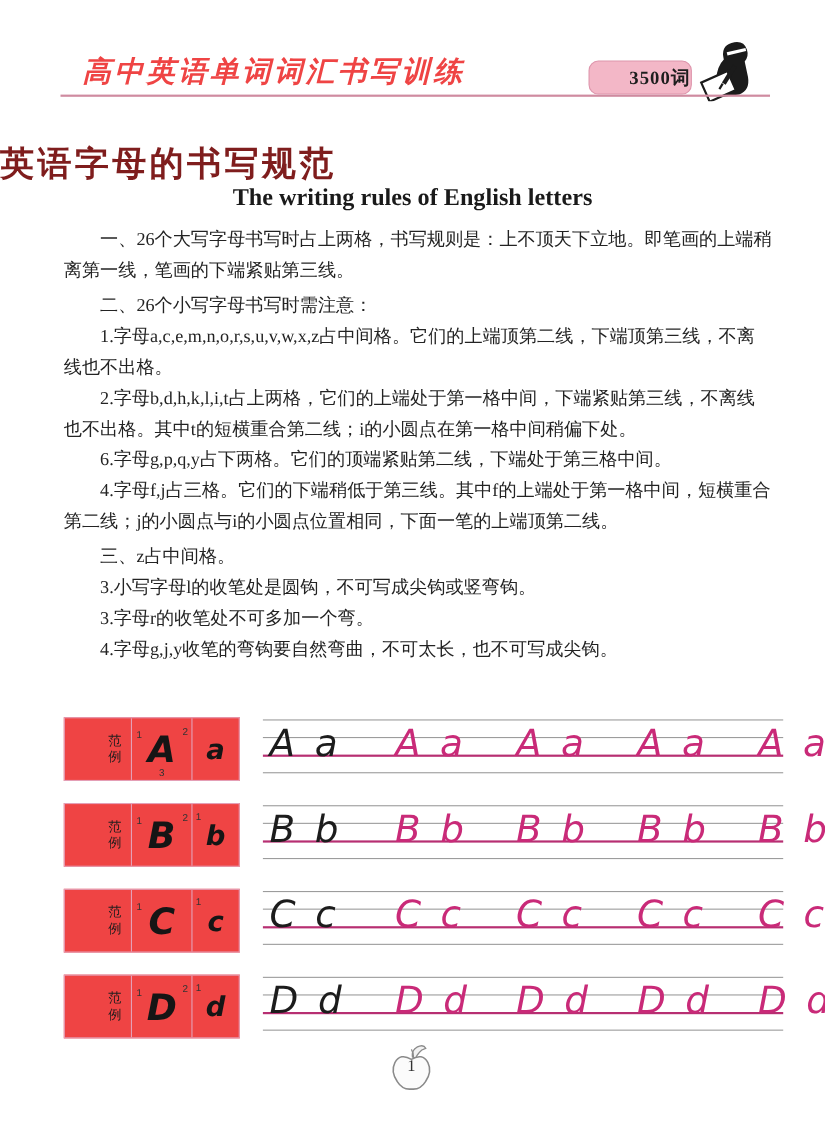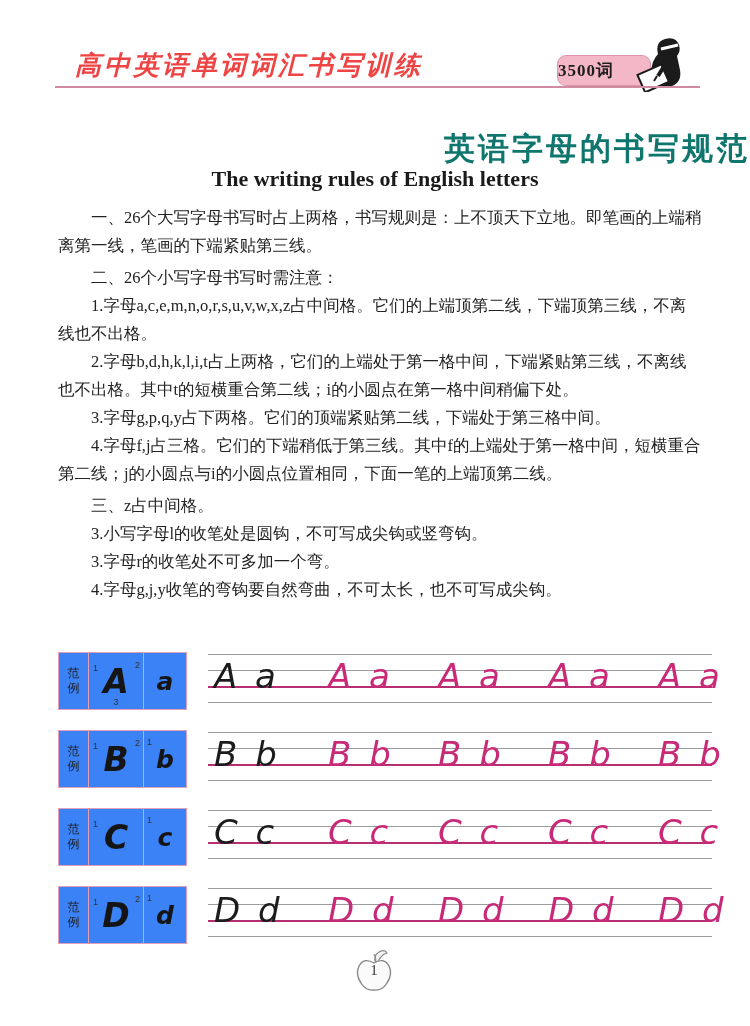--- a/index.html
+++ b/index.html
@@ -2,43 +2,43 @@
 <html><head>
 <meta charset="utf-8">
 <style>
   html,body{margin:0;padding:0;background:#fff;}
   .page{position:relative;width:750px;height:1026px;background:#ffffff;overflow:hidden;
         font-family:"Liberation Serif",serif;color:#232323;}
 
   
   .hdr-title{position:absolute;left:75px;top:48px;font-family:"Liberation Sans",sans-serif;
              font-size:26px;font-weight:700;letter-spacing:3px;color:#ef4444;font-style:italic;}
-  .hdr-badge{position:absolute;left:557px;top:55px;width:92px;height:29px;
+  .hdr-badge{position:absolute;left:535px;top:55px;width:92px;height:29px;
              background:#f3b7c7;border:1px solid #de95ac;border-radius:9px;
-             display:flex;align-items:center;justify-content:flex-start;
+             display:flex;align-items:center;justify-content:flex-end;
              font-family:"Liberation Serif",serif;font-size:17px;font-weight:700;color:#1d1d1d;
              letter-spacing:1px;}
   .hdr-icon{position:absolute;left:628px;top:36px;width:62px;height:56px;}
   .hdr-rule{position:absolute;left:55px;top:86px;width:645px;height:2px;background:#cf8ba0;}
 
   
-  .main-title{position:absolute;left:0;top:128px;width:750px;text-align:right;
-              font-size:31px;font-weight:700;letter-spacing:3px;color:#0f766e;}
+  .main-title{position:absolute;left:0;top:128px;width:750px;text-align:left;
+              font-size:31px;font-weight:700;letter-spacing:3px;color:#7f1d1d;}
   .sub-title{position:absolute;left:0;top:166px;width:750px;text-align:center;
              font-size:22px;font-weight:700;color:#1a1a1a;}
 
   
   .rules{position:absolute;left:58px;top:204px;width:644px;font-size:16.5px;line-height:28px;}
   .rules p{margin:0;text-indent:2em;}
   .rules p.sec{margin-top:4px;}
 
   
   .practice{position:absolute;left:58px;top:652px;width:654px;}
   .prow{display:flex;align-items:flex-start;margin-bottom:19px;height:59px;}
-  .ex-box{display:flex;width:127px;height:56px;border:1px solid #e49fb6;background:#3b82f6;flex:none;}
+  .ex-box{display:flex;width:127px;height:56px;border:1px solid #e49fb6;background:#ef4444;flex:none;padding-left:31px;}
   .ex-cell{border-right:1px solid #e49fb6;position:relative;}
   .ex-cell:last-child{border-right:none;}
   .ex-label{width:29px;display:flex;align-items:center;justify-content:center;}
   .ex-label span{display:block;width:14px;word-break:break-all;font-size:12px;line-height:15px;
                  color:#1d1d1d;text-align:center;}
   .ex-upper{width:54px;display:flex;align-items:center;justify-content:center;
             font-family:"DejaVu Sans",sans-serif;font-style:italic;font-size:33px;
             font-weight:700;color:#151515;}
   .ex-lower{width:42px;display:flex;align-items:center;justify-content:center;
             font-family:"DejaVu Sans",sans-serif;font-style:italic;font-size:25px;
@@ -84,21 +84,21 @@
   <div class="hdr-rule"></div>
 
   <div class="main-title">英语字母的书写规范</div>
   <div class="sub-title">The writing rules of English letters</div>
 
   <div class="rules">
     <p>一、26个大写字母书写时占上两格，书写规则是：上不顶天下立地。即笔画的上端稍离第一线，笔画的下端紧贴第三线。</p>
     <p class="sec">二、26个小写字母书写时需注意：</p>
     <p>1.字母a,c,e,m,n,o,r,s,u,v,w,x,z占中间格。它们的上端顶第二线，下端顶第三线，不离线也不出格。</p>
     <p>2.字母b,d,h,k,l,i,t占上两格，它们的上端处于第一格中间，下端紧贴第三线，不离线也不出格。其中t的短横重合第二线；i的小圆点在第一格中间稍偏下处。</p>
-    <p>3.字母g,p,q,y占下两格。它们的顶端紧贴第二线，下端处于第三格中间。</p>
+    <p>6.字母g,p,q,y占下两格。它们的顶端紧贴第二线，下端处于第三格中间。</p>
     <p>4.字母f,j占三格。它们的下端稍低于第三线。其中f的上端处于第一格中间，短横重合第二线；j的小圆点与i的小圆点位置相同，下面一笔的上端顶第二线。</p>
     <p class="sec">三、z占中间格。</p>
     <p>3.小写字母l的收笔处是圆钩，不可写成尖钩或竖弯钩。</p>
     <p>3.字母r的收笔处不可多加一个弯。</p>
     <p>4.字母g,j,y收笔的弯钩要自然弯曲，不可太长，也不可写成尖钩。</p>
   </div>
 
   <div class="practice">
 
     <div class="prow">

